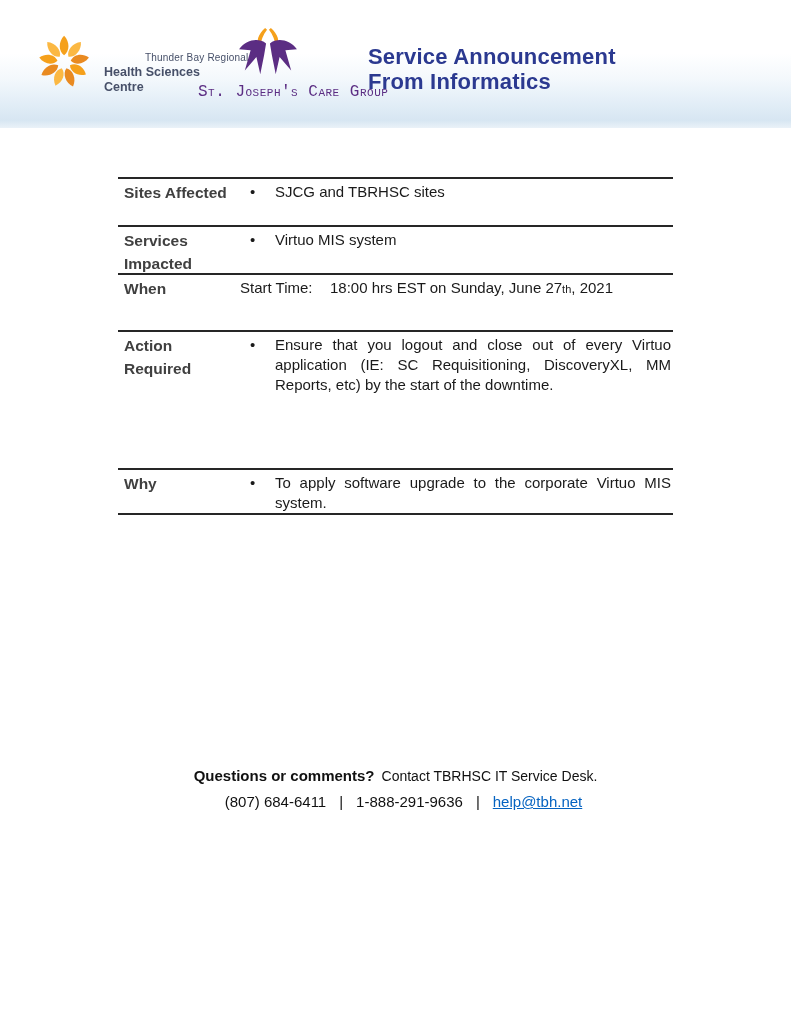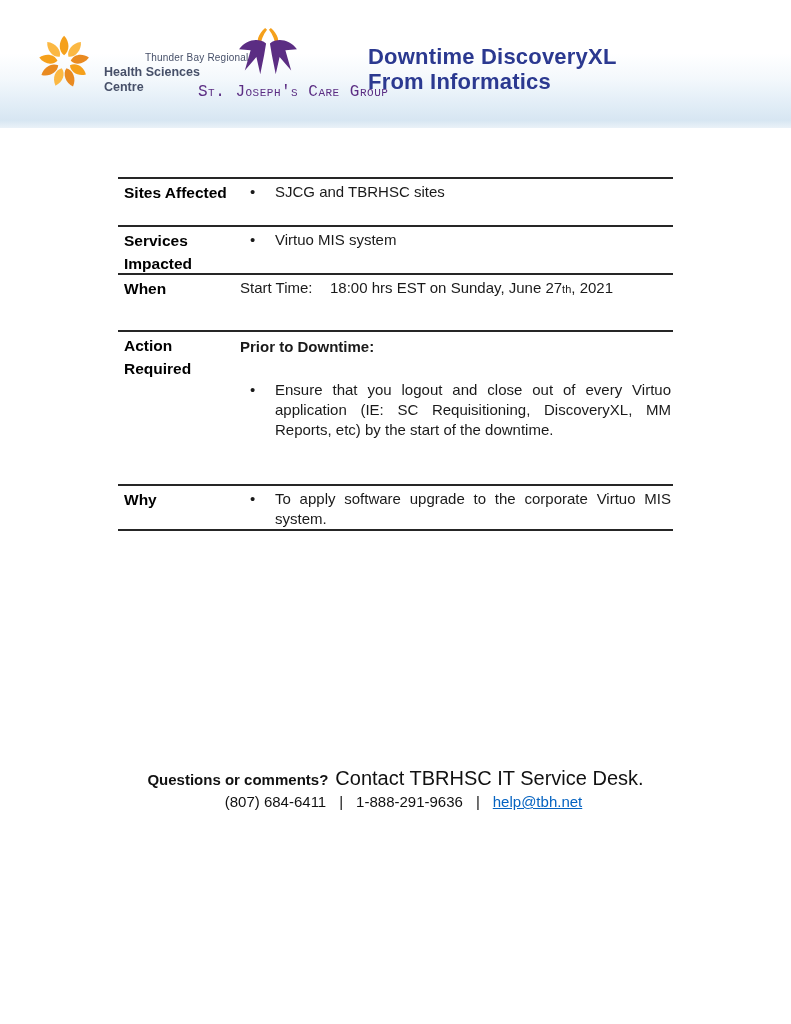--- a/index.html
+++ b/index.html
@@ -36,46 +36,46 @@
     font-size: 22px; font-weight: bold; line-height: 25px;
     color: var(--title-blue); letter-spacing: .2px;
   }
 
   
   .info-table { position: absolute; left: 118px; top: 177px; width: 555px; font-size: 15px; }
   .row { display: flex; border-top: 2px solid var(--table-line); box-sizing: border-box; }
   .row.r1 { height: 48px; }
   .row.r2 { height: 48px; }
   .row.r3 { height: 57px; }
-  .row.r4 { height: 154px; }
-  .row.r5 { height: 47px; border-bottom: 2px solid var(--table-line); }
+  .row.r4 { height: 130px; }
+  .row.r5 { height: 47px; border-bottom: 2px solid var(--table-line); margin-top: 8px; }
   .cell.label {
     width: 122px; flex: none; box-sizing: border-box;
     padding: 2px 4px 0 6px;
-    font-weight: bold; font-size: 15.5px; line-height: 23px; color: #000000;
+    font-weight: bold; font-size: 15.5px; line-height: 23px; color: #404040;
   }
   .cell.content { flex: 1; padding: 3px 2px 0 0; line-height: 20px; color: #1a1a1a; }
   .li { display: flex; }
   .marker { width: 35px; flex: none; box-sizing: border-box; padding-left: 10px; }
   .li-text { flex: 1; }
   .justify { text-align: justify; }
   .time-line { display: flex; }
   .time-label { width: 90px; flex: none; }
   .ord { font-size: 11px; }
   .prior-heading { font-weight: bold; margin: 2px 0 23px 0; }
 
   
   .notice {
     position: absolute; top: 709px; left: 0; width: 100%;
     text-align: center; font-size: 17.5px; font-weight: bold;
     color: var(--notice-blue); letter-spacing: .1px;
   }
   .questions { position: absolute; top: 767px; left: 0; width: 100%; text-align: center; color: #111; }
   .q-bold { font-size: 15px; font-weight: bold; }
-  .q-rest { font-size: 20px; margin-left: 7px; }
+  .q-rest { font-size: 14px; margin-left: 7px; }
   .contact { position: absolute; top: 793px; left: 0; width: 100%; text-align: center; font-size: 15px; color: #111; padding-left: 8px; }
   .sep { margin: 0 13px; }
   .email { color: var(--link-blue); text-decoration: underline; cursor: pointer; }
 </style>
 </head>
 <body>
 
 <div class="page">
 
   <div class="header-band">
@@ -105,21 +105,21 @@
       <svg width="72" height="56" viewBox="0 0 72 58">
         <path d="M33,2 C26,8 23,16 27,23 C29,15 31,9 35,4 Z" style="fill:var(--logo-gold)"></path>
         <path d="M39,2 C46,8 49,16 45,23 C43,15 41,9 37,4 Z" style="fill:var(--logo-gold)"></path>
         <path d="M34,18 C26,12 14,14 6,24 L18,25 L12,46 L24,32 L28,50 L32,30 Z" style="fill:var(--logo-purple)"></path>
         <path d="M38,18 C46,12 58,14 66,24 L54,25 L60,46 L48,32 L44,50 L40,30 Z" style="fill:var(--logo-purple)"></path>
       </svg>
       <div class="sjcg-caption">St. Joseph's Care Group</div>
     </div>
 
     <div class="doc-title">
-      <div>Downtime DiscoveryXL</div>
+      <div>Service Announcement</div>
       <div>From Informatics</div>
     </div>
   </div>
 
   <div class="info-table">
 
     <div class="row r1">
       <div class="cell label">Sites Affected</div>
       <div class="cell content">
         <div class="li">
@@ -145,21 +145,20 @@
         <div class="time-line">
           <span class="time-label">Start Time:</span>
           <span class="time-value"><span>18:00 hrs EST on Sunday, June 27</span><span class="ord">th</span><span>, 2021</span></span>
         </div>
       </div>
     </div>
 
     <div class="row r4">
       <div class="cell label">Action Required</div>
       <div class="cell content">
-        <div class="prior-heading">Prior to Downtime:</div>
         <div class="li">
           <span class="marker">•</span>
           <span class="li-text justify">Ensure that you logout and close out of every Virtuo application (IE: SC Requisitioning, DiscoveryXL, MM Reports, etc) by the start of the downtime.</span>
         </div>
       </div>
     </div>
 
     <div class="row r5">
       <div class="cell label">Why</div>
       <div class="cell content">

